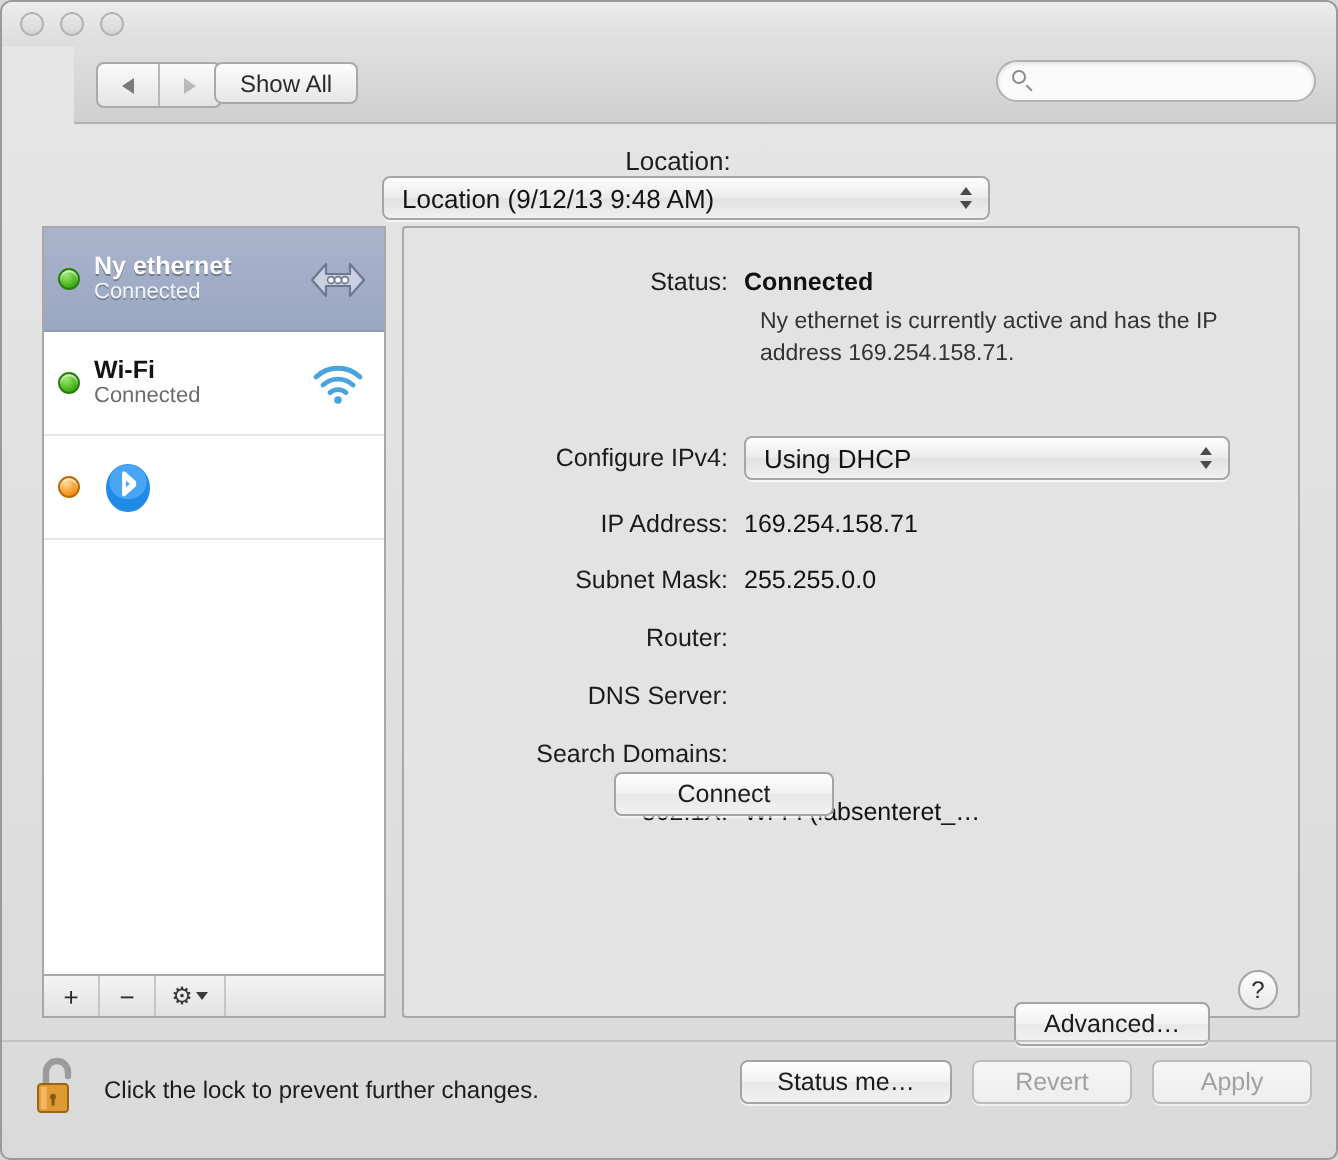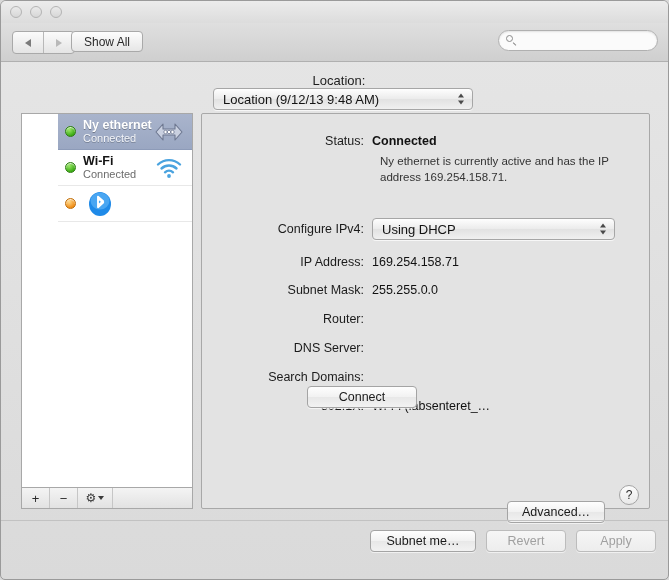--- a/index.html
+++ b/index.html
@@ -59,20 +59,21 @@
     color: #58595b;
     letter-spacing: 0.2px;
   }
 
   
   .toolbar {
     position: relative;
     height: 38px;
     background: linear-gradient(to bottom, #dfdfdf 0%, #cfcfcf 100%);
     border-bottom: 1px solid #b0b0b0;
+    margin-left: 36px;
   }
   .navseg {
     position: absolute;
     left: 11px;
     top: 8px;
     display: flex;
     height: 21px;
     border: 1px solid #a9a9a9;
     border-radius: 4px;
     overflow: hidden;
@@ -190,43 +191,42 @@
     flex-direction: column;
     gap: 3px;
   }
   .popup .arrows i {
     display: block;
     width: 0; height: 0;
   }
   .popup .arrows i.up { border-left: 3.5px solid transparent; border-right: 3.5px solid transparent; border-bottom: 4px solid #4a4a4a; }
   .popup .arrows i.dn { border-left: 3.5px solid transparent; border-right: 3.5px solid transparent; border-top: 4px solid #4a4a4a; }
 
-  #location-popup { width: 260px; }
+  #location-popup { width: 304px; }
 
   
   .sidebar {
     position: absolute;
     left: 20px;
     top: 112px;
     width: 172px;
     height: 375px;
     box-sizing: border-box;
     background: #ffffff;
     border: 1px solid #a8a8a8;
     overflow: hidden;
   }
   .svc {
     position: relative;
-    height: 36px;
+    height: 52px;
     display: flex;
     align-items: center;
     padding-left: 7px;
     box-sizing: border-box;
     border-bottom: 1px solid #e8e8e8;
-    margin-left: 36px;
   }
   .svc.selected {
     background: linear-gradient(to bottom, #a9b4cc 0%, #9aa7c2 100%);
     border-bottom: 1px solid #8d9bb8;
   }
   .dot {
     width: 9px;
     height: 9px;
     border-radius: 50%;
     flex: 0 0 auto;
@@ -534,20 +534,32 @@
       <span class="fvalue">Wi-Fi (labsenteret_…</span>
     </div>
 
   </div>
 
   <div class="btn" id="connect-button">Connect</div>
   <div class="btn" id="advanced-button">Advanced…</div>
   <div class="helpbtn" id="help-button">?</div>
 
   <div class="bottom">
+    <div class="lock-area">
+      <span>
+        <svg width="28" height="34" viewBox="0 0 28 34" aria-hidden="true">
+          <path d="M8 16 L8 10 A5.5 5.5 0 0 1 19 10 L19 12" fill="none" stroke="#9b9b9b" stroke-width="3.2" stroke-linecap="round"></path>
+          <rect x="4" y="16" width="15" height="14" rx="1.6" fill="#e09a34" stroke="#9d6512" stroke-width="1"></rect>
+          <rect x="5.4" y="17.4" width="3" height="11.2" fill="#f0b863"></rect>
+          <circle cx="11.5" cy="22.4" r="1.5" fill="#8a580f"></circle>
+          <rect x="10.8" y="22.8" width="1.5" height="4" fill="#8a580f"></rect>
+        </svg>
+      </span>
+      <span class="lock-text">Click the lock to prevent further changes.</span>
+    </div>
     <div class="bottom-buttons">
-      <div class="btn" id="assist-button">Subnet me…</div>
+      <div class="btn" id="assist-button">Status me…</div>
       <div class="btn disabled" id="revert-button">Revert</div>
       <div class="btn disabled" id="apply-button">Apply</div>
     </div>
   </div>
 
 </div>
 
 </body></html>

